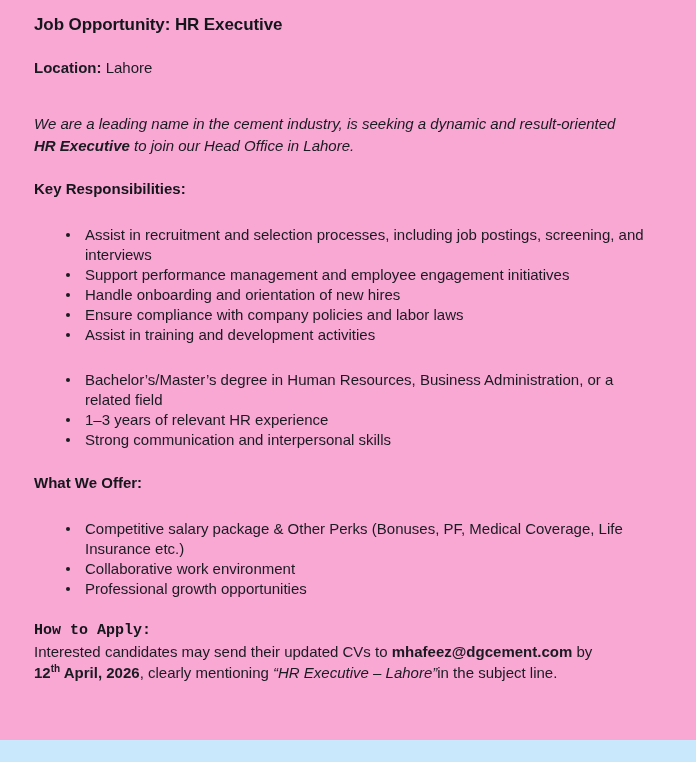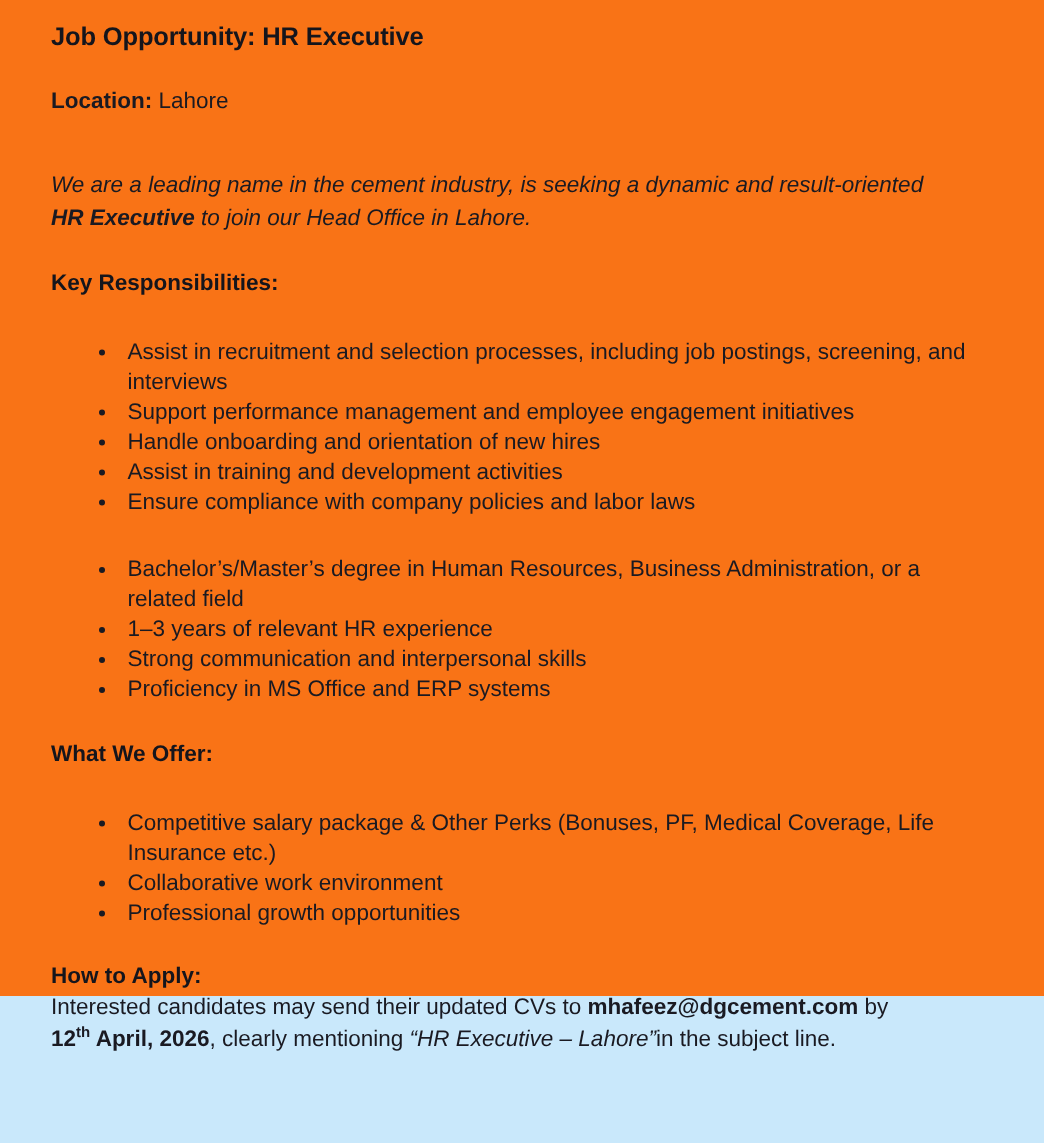--- a/index.html
+++ b/index.html
@@ -11,22 +11,22 @@
     width: 696px;
     height: 762px;
     background: #c9e8fb;
     font-family: "Liberation Sans", sans-serif;
     color: #1a1a22;
     overflow: hidden;
   }
   .page {
     position: relative;
     width: 696px;
-    height: 664px;
-    background: #f97316;
+    height: 740px;
+    background: #f9a8d4;
     box-sizing: border-box;
     padding: 12px 50px 16px 34px;
   }
   .doc-title {
     font-size: 17px;
     font-weight: bold;
     letter-spacing: -0.1px;
     margin: 0;
     padding: 0;
     line-height: 26px;
@@ -80,20 +80,21 @@
     height: 4px;
     border-radius: 50%;
     background: #1a1a22;
   }
   .apply-heading {
     font-size: 15px;
     font-weight: bold;
     line-height: 21px;
     margin: 21px 0 0 0;
     color: #15151c;
+    font-family: Liberation Mono, monospace;
   }
   .apply-body {
     font-size: 15px;
     line-height: 21px;
     margin: 0;
     max-width: 640px;
     color: #1a1a22;
   }
   .apply-body b { font-weight: bold; }
   .apply-body i { font-style: italic; }
@@ -118,29 +119,28 @@
 
   <p class="intro">
     <span>We are a leading name in the cement industry, is seeking a dynamic and result-oriented </span><b>HR Executive</b><span> to join our Head Office in Lahore.</span>
   </p>
 
   <h2 class="section-heading">Key Responsibilities:</h2>
   <ul class="bullets">
     <li>Assist in recruitment and selection processes, including job postings, screening, and interviews</li>
     <li>Support performance management and employee engagement initiatives</li>
     <li>Handle onboarding and orientation of new hires</li>
+    <li>Ensure compliance with company policies and labor laws</li>
     <li>Assist in training and development activities</li>
-    <li>Ensure compliance with company policies and labor laws</li>
   </ul>
 
   <ul class="bullets">
     <li>Bachelor’s/Master’s degree in Human Resources, Business Administration, or a related field</li>
     <li>1–3 years of relevant HR experience</li>
     <li>Strong communication and interpersonal skills</li>
-    <li>Proficiency in MS Office and ERP systems</li>
   </ul>
 
   <h2 class="section-heading">What We Offer:</h2>
   <ul class="bullets">
     <li>Competitive salary package &amp; Other Perks (Bonuses, PF, Medical Coverage, Life Insurance etc.)</li>
     <li>Collaborative work environment</li>
     <li>Professional growth opportunities</li>
   </ul>
 
   <h2 class="apply-heading">How to Apply:</h2>

